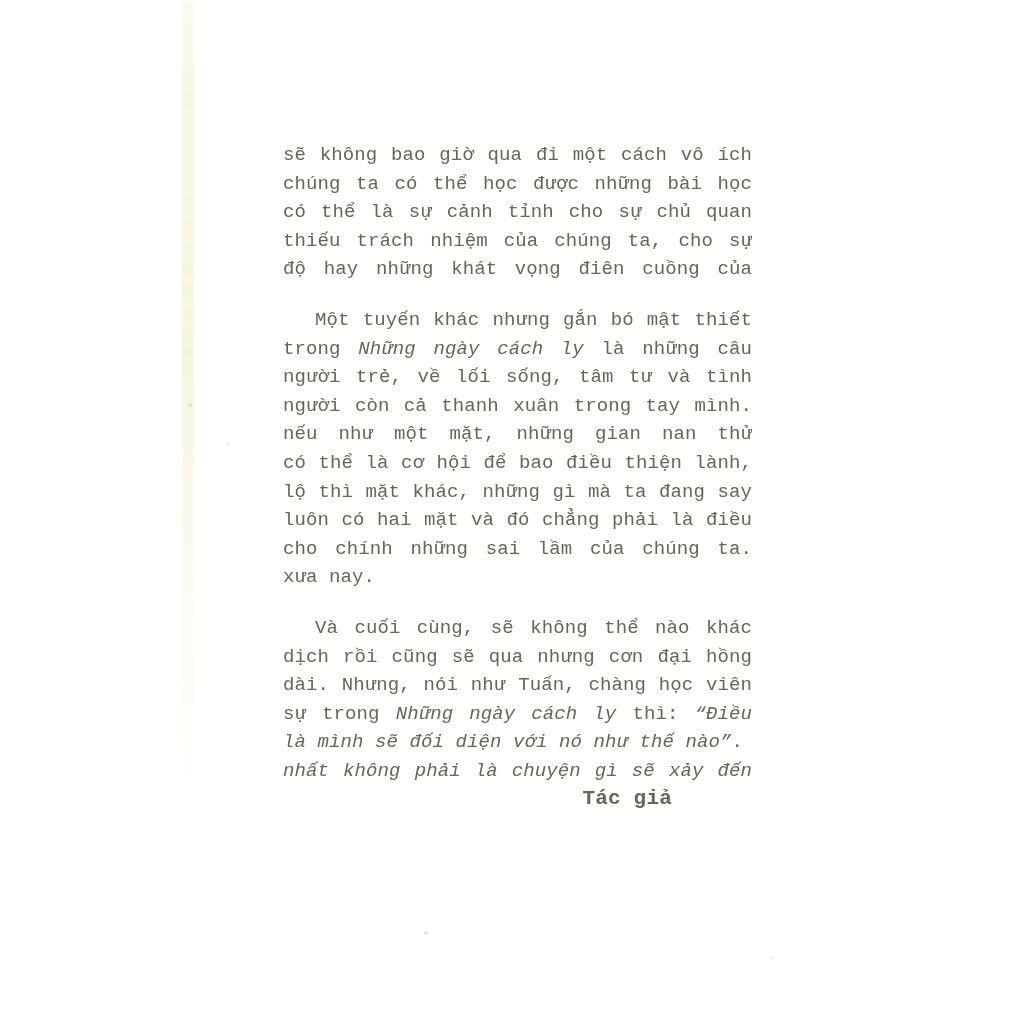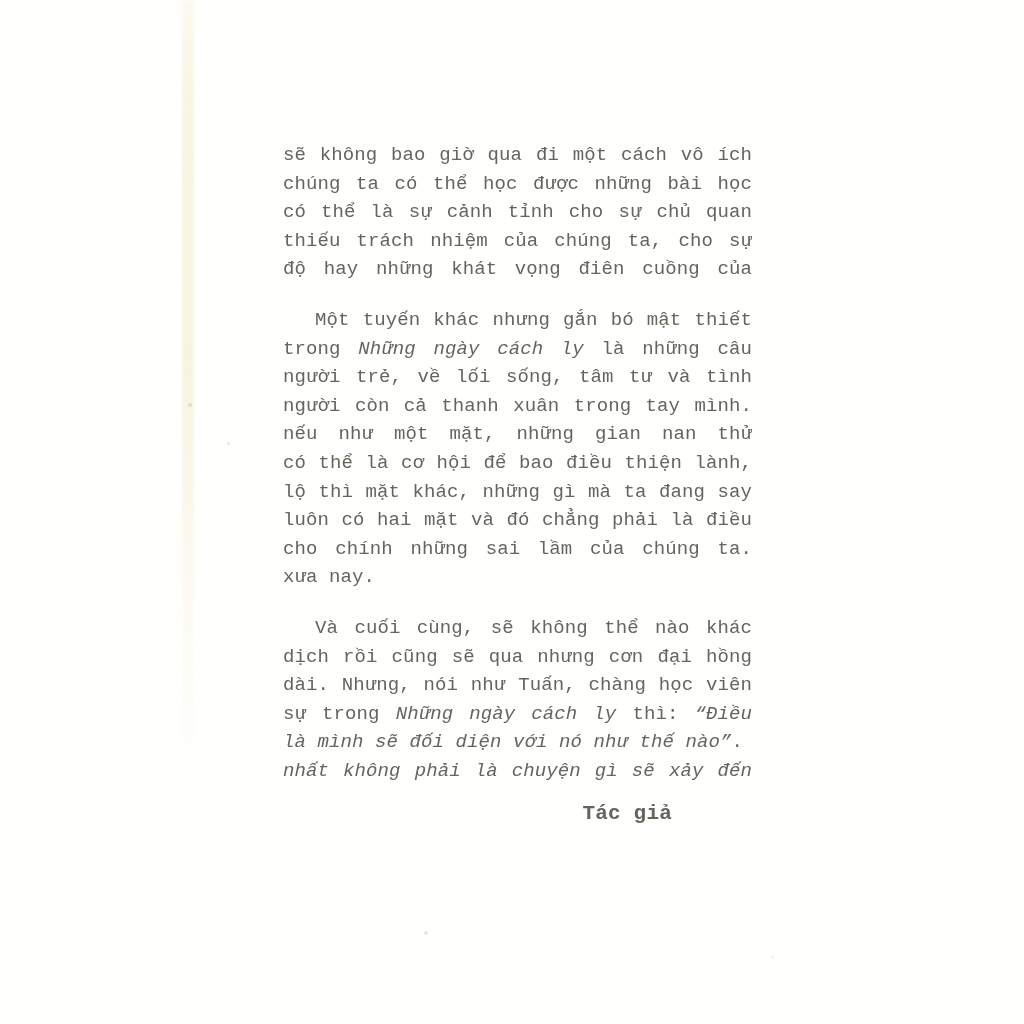--- a/index.html
+++ b/index.html
@@ -59,21 +59,20 @@
     height: 28.6px;
     overflow: hidden;
     text-align: justify;
     text-align-last: justify;
   }
   .line.last { text-align-last: left; }
   .line.first { text-indent: 32px; }
   .it { font-style: italic; }
 
   .signature {
-    margin-top: 15px;
     text-align: right;
     padding-right: 80px;
     font-weight: 700;
     font-size: 21px;
     letter-spacing: 0.2px;
     color: var(--ink, #64655b);
   }
 </style>
 </head>
 <body>

